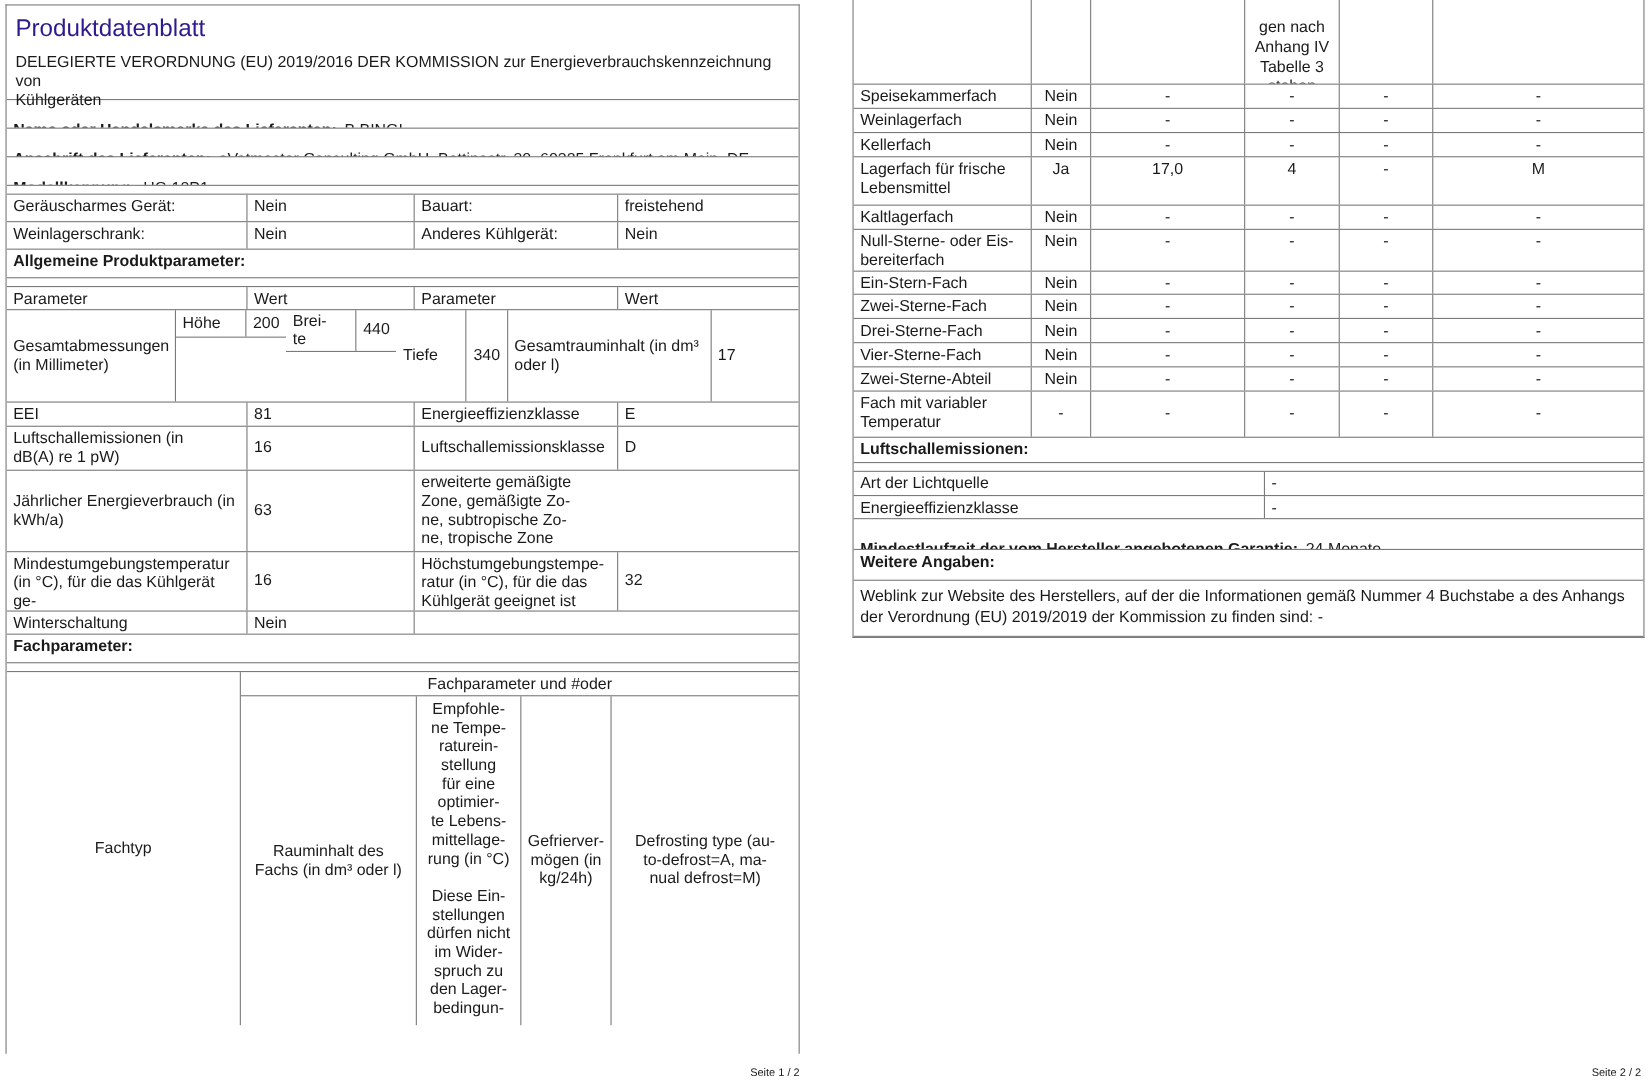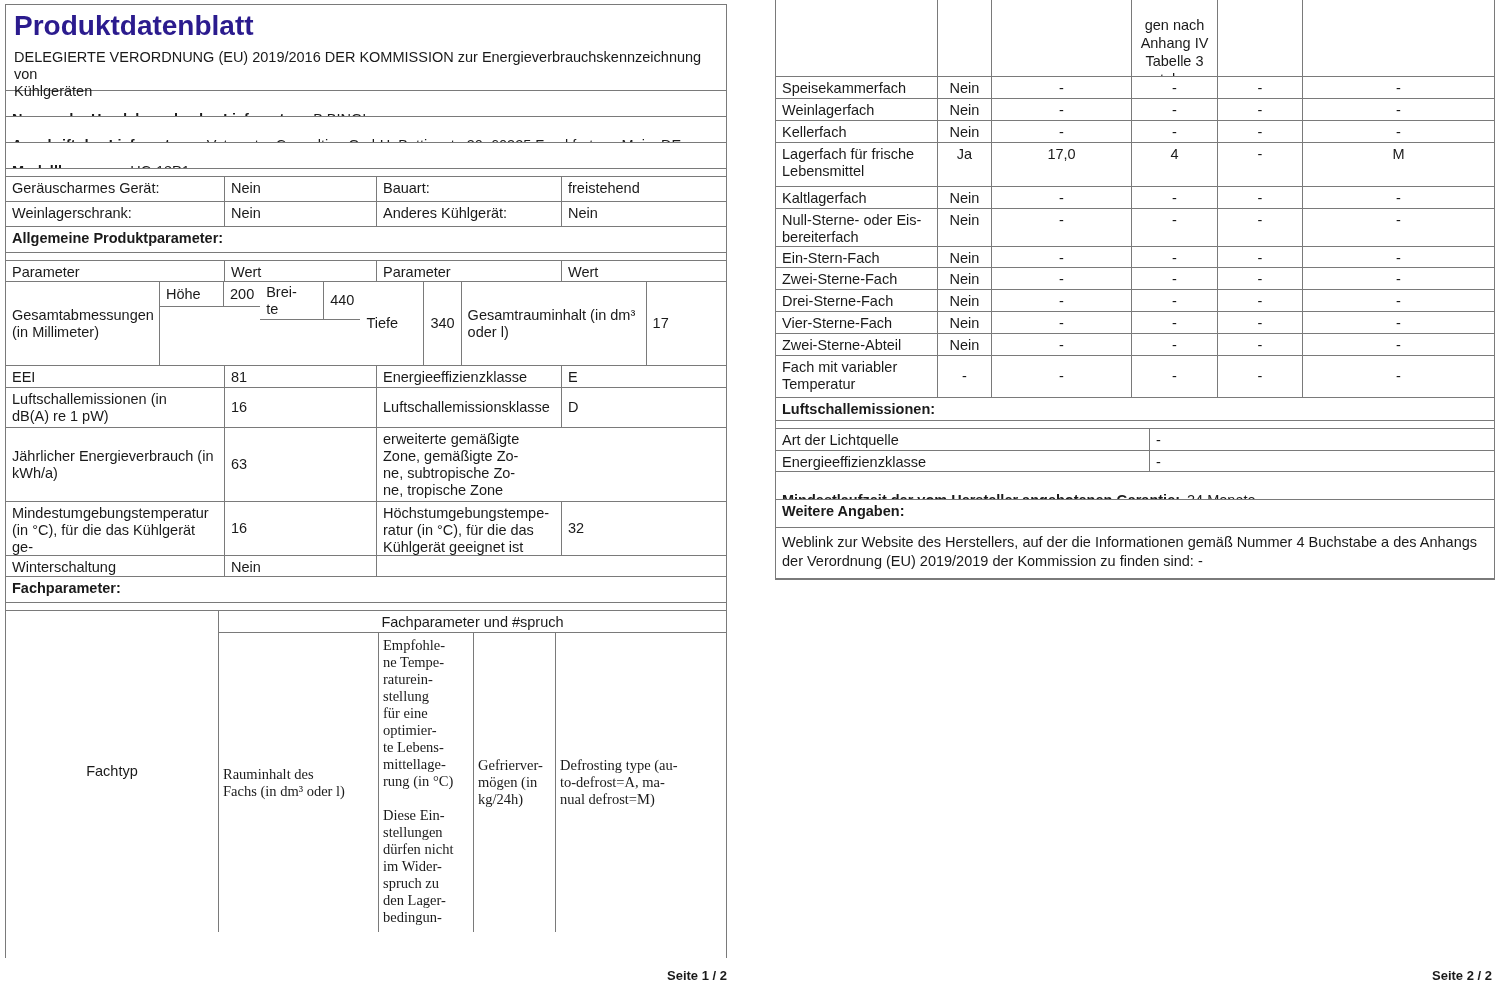--- a/index.html
+++ b/index.html
@@ -17,37 +17,37 @@
   .page{position:absolute;background:#fff;box-sizing:border-box;border:1px solid var(--bc);}
   #page1{left:5px;top:4px;width:722px;height:954px;border-bottom:none;overflow:hidden;}
   #page2{left:775px;top:0;width:720px;border-top:none;}
   .r{display:flex;border-bottom:1px solid var(--bc);box-sizing:border-box;align-items:stretch;}
   .c{box-sizing:border-box;padding:3px 6px;border-right:1px solid var(--bc);white-space:pre-line;overflow:hidden;}
   .c.last{border-right:none;}
   .b{font-weight:bold;}
   .sp{height:7px;border-bottom:1px solid var(--bc);}
   .vc{display:flex;flex-direction:column;justify-content:center;}
   .titleblock{padding:5px 8px;}
-  .doc-title{font-size:28px;line-height:32px;font-weight:bold;color:var(--title);margin:0 0 7px 0;}
+  .doc-title{font-size:22px;line-height:32px;font-weight:normal;color:var(--title);margin:0 0 7px 0;}
   .subtitle{white-space:pre-line;}
   .inl-label{font-weight:bold;}
   .inl-value{margin-left:7px;}
   .subcol{display:flex;box-sizing:border-box;}
   .subrow{display:flex;border-bottom:1px solid var(--bc);box-sizing:border-box;flex:0 0 auto;}
   .subrow.lastsub{border-bottom:none;flex:1 1 auto;}
-  .footer{position:absolute;font-size:13px;font-weight:bold;text-align:right;top:967px;}
+  .footer{position:absolute;font-size:10px;font-weight:normal;text-align:right;top:967px;}
   #footer1{left:5px;width:722px;}
   #footer2{left:773px;width:719px;}
   
   .fachblock{display:flex;height:321px;box-sizing:border-box;}
   .fachtyp-cell{width:213px;flex:0 0 213px;border-right:1px solid var(--bc);display:flex;align-items:center;justify-content:center;box-sizing:border-box;}
   .fach-right{flex:1 1 auto;display:flex;flex-direction:column;}
   .spanhdr{height:22px;border-bottom:1px solid var(--bc);text-align:center;padding-top:3px;box-sizing:border-box;}
   .fach-sub{display:flex;flex:1 1 auto;}
-  .fach-sub .c{display:flex;flex-direction:column;justify-content:center;text-align:left;padding:4px 4px;font-family:Liberation Serif, serif;}
+  .fach-sub .c{display:flex;flex-direction:column;justify-content:center;text-align:center;padding:4px 4px;}
   .fach-sub .c.top{justify-content:flex-start;}
   
   .p2name{flex:0 0 162px;}
   .p2yn{flex:0 0 54px;text-align:center;}
   .p2raum{flex:0 0 140px;text-align:center;}
   .p2temp{flex:0 0 86px;text-align:center;}
   .p2frz{flex:0 0 85px;text-align:center;}
   .p2def{flex:1 1 auto;text-align:center;}
   
   .g1{flex:0 0 219px;}
@@ -176,21 +176,21 @@
   </div>
 
   <div class="r" style="height:26px">
     <div class="c last b" style="flex:1">Fachparameter:</div>
   </div>
   <div class="sp"></div>
 
   <div class="fachblock">
     <div class="fachtyp-cell">Fachtyp</div>
     <div class="fach-right">
-      <div class="spanhdr">Fachparameter und #spruch</div>
+      <div class="spanhdr">Fachparameter und #oder</div>
       <div class="fach-sub">
         <div class="c" style="flex:0 0 160px">Rauminhalt des
 Fachs (in dm³ oder l)</div>
         <div class="c top" style="flex:0 0 95px">Empfohle-
 ne Tempe-
 raturein-
 stellung
 für eine
 optimier-
 te Lebens-

